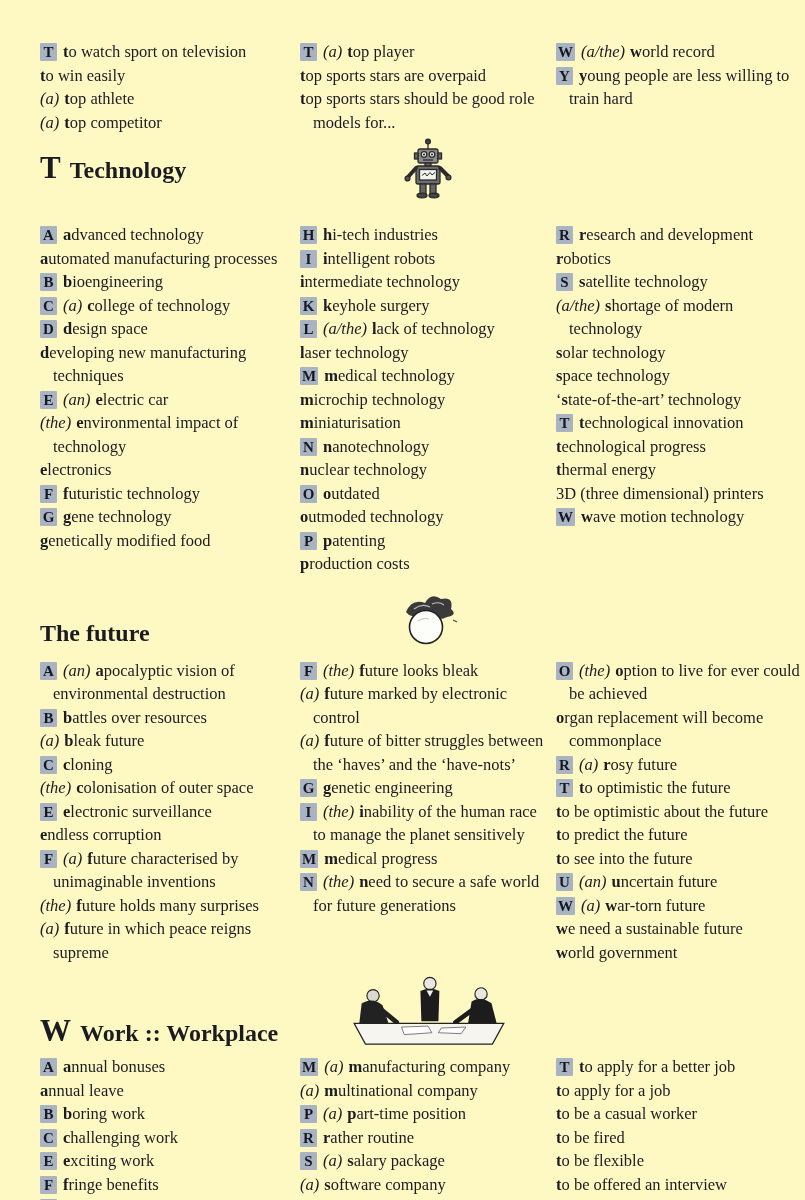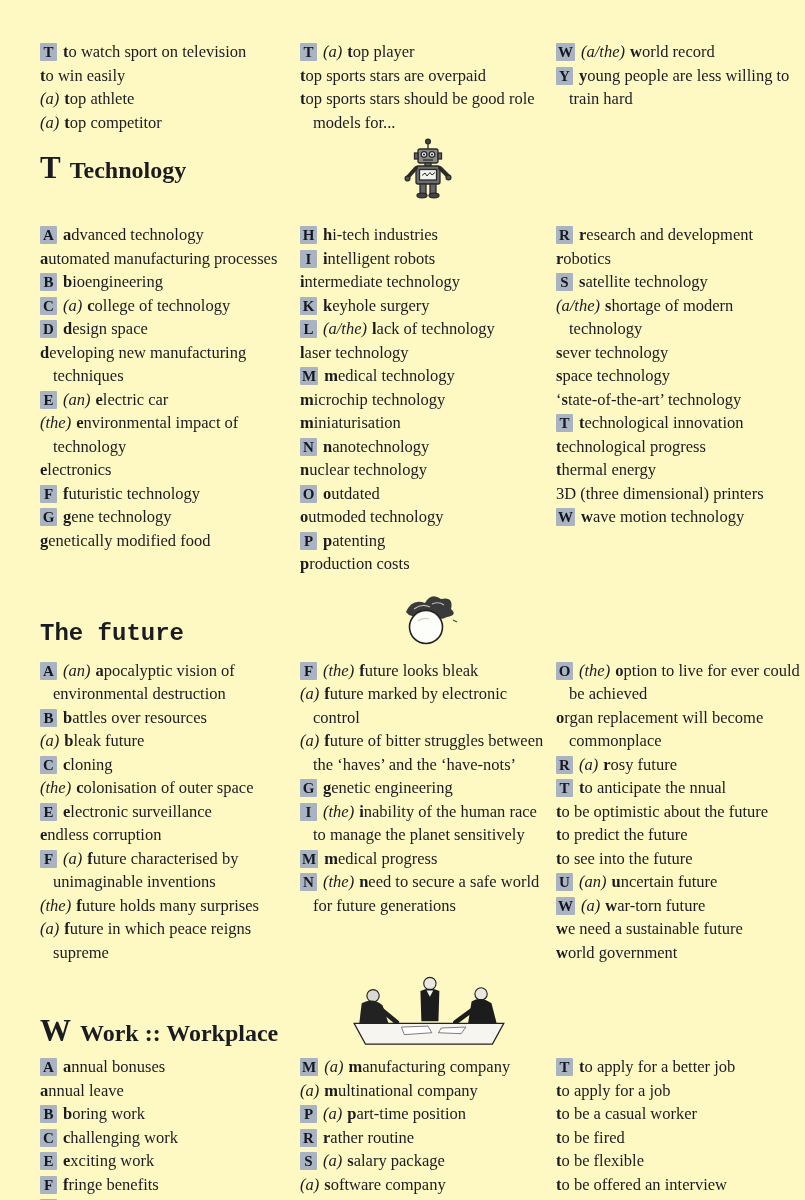--- a/index.html
+++ b/index.html
@@ -28,21 +28,21 @@
   }
   .art{font-style:italic;margin-right:5px;}
   .b{font-weight:700;}
   .sec-heading{margin:0;font-weight:700;}
   .bigletter{font-size:31px;font-weight:700;margin-right:9px;line-height:1;}
   .sec-title{font-size:24px;font-weight:700;}
   .tech-heading{margin-top:18px;}
   .illus{justify-self:center;text-align:center;}
   .robot-illus{margin-top:3px;}
   .illus-row{display:grid;grid-template-columns:260px 256px 245px;align-items:end;}
-  .future-row{margin-top:10px;margin-bottom:9px;height:64px;font-family:Liberation Mono, monospace;}
+  .future-row{margin-top:10px;margin-bottom:9px;height:64px;}
   .work-row{margin-top:10px;margin-bottom:9px;height:72px;}
   .illus-row .sec-heading{padding-bottom:4px;}
   .grid-section{margin-top:19px;}
 </style>
 </head>
 <body>
 
 <div class="page">
 
   <div class="cols">
@@ -128,21 +128,21 @@
         <div class="entry"><span class="k">O</span><span class="b">o</span><span class="t">utdated</span></div>
         <div class="entry"><span class="b">o</span><span class="t">utmoded technology</span></div>
         <div class="entry"><span class="k">P</span><span class="b">p</span><span class="t">atenting</span></div>
         <div class="entry"><span class="b">p</span><span class="t">roduction costs</span></div>
       </div>
     <div class="col3">
         <div class="entry"><span class="k">R</span><span class="b">r</span><span class="t">esearch and development</span></div>
         <div class="entry"><span class="b">r</span><span class="t">obotics</span></div>
         <div class="entry"><span class="k">S</span><span class="b">s</span><span class="t">atellite technology</span></div>
         <div class="entry"><span class="art">(a/the)</span><span class="b">s</span><span class="t">hortage of modern technology</span></div>
-        <div class="entry"><span class="b">s</span><span class="t">ever technology</span></div>
+        <div class="entry"><span class="b">s</span><span class="t">olar technology</span></div>
         <div class="entry"><span class="b">s</span><span class="t">pace technology</span></div>
         <div class="entry"><span class="pre">‘</span><span class="b">s</span><span class="t">tate-of-the-art’ technology</span></div>
         <div class="entry"><span class="k">T</span><span class="b">t</span><span class="t">echnological innovation</span></div>
         <div class="entry"><span class="b">t</span><span class="t">echnological progress</span></div>
         <div class="entry"><span class="b">t</span><span class="t">hermal energy</span></div>
         <div class="entry"><span class="t">3D (three dimensional) printers</span></div>
         <div class="entry"><span class="k">W</span><span class="b">w</span><span class="t">ave motion technology</span></div>
       </div>
   </div>
 
@@ -180,21 +180,21 @@
         <div class="entry"><span class="art">(a)</span><span class="b">f</span><span class="t">uture of bitter struggles between the ‘haves’ and the ‘have-nots’</span></div>
         <div class="entry"><span class="k">G</span><span class="b">g</span><span class="t">enetic engineering</span></div>
         <div class="entry"><span class="k">I</span><span class="art">(the)</span><span class="b">i</span><span class="t">nability of the human race to manage the planet sensitively</span></div>
         <div class="entry"><span class="k">M</span><span class="b">m</span><span class="t">edical progress</span></div>
         <div class="entry"><span class="k">N</span><span class="art">(the)</span><span class="b">n</span><span class="t">eed to secure a safe world for future generations</span></div>
       </div>
     <div class="col3">
         <div class="entry"><span class="k">O</span><span class="art">(the)</span><span class="b">o</span><span class="t">ption to live for ever could be achieved</span></div>
         <div class="entry"><span class="b">o</span><span class="t">rgan replacement will become commonplace</span></div>
         <div class="entry"><span class="k">R</span><span class="art">(a)</span><span class="b">r</span><span class="t">osy future</span></div>
-        <div class="entry"><span class="k">T</span><span class="b">t</span><span class="t">o anticipate the nnual</span></div>
+        <div class="entry"><span class="k">T</span><span class="b">t</span><span class="t">o optimistic the future</span></div>
         <div class="entry"><span class="b">t</span><span class="t">o be optimistic about the future</span></div>
         <div class="entry"><span class="b">t</span><span class="t">o predict the future</span></div>
         <div class="entry"><span class="b">t</span><span class="t">o see into the future</span></div>
         <div class="entry"><span class="k">U</span><span class="art">(an)</span><span class="b">u</span><span class="t">ncertain future</span></div>
         <div class="entry"><span class="k">W</span><span class="art">(a)</span><span class="b">w</span><span class="t">ar-torn future</span></div>
         <div class="entry"><span class="b">w</span><span class="t">e need a sustainable future</span></div>
         <div class="entry"><span class="b">w</span><span class="t">orld government</span></div>
       </div>
   </div>
 

